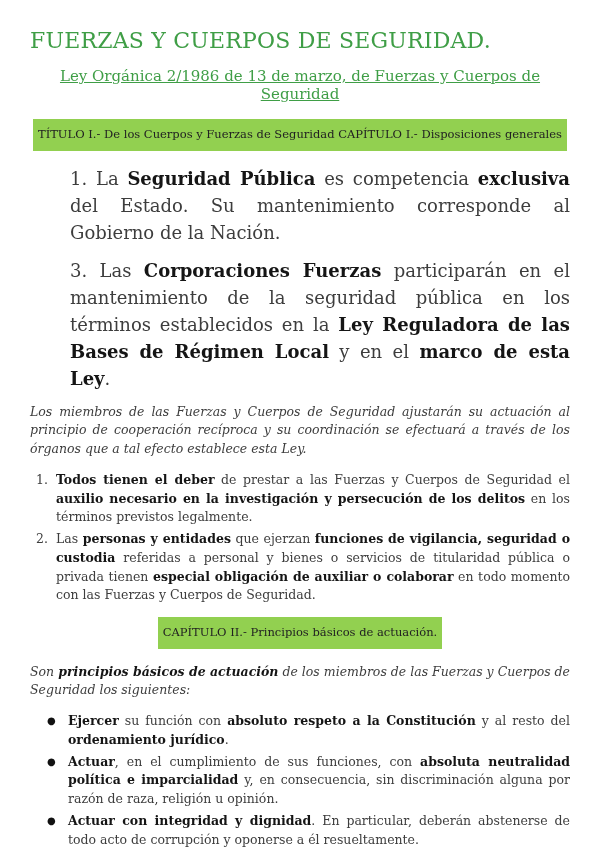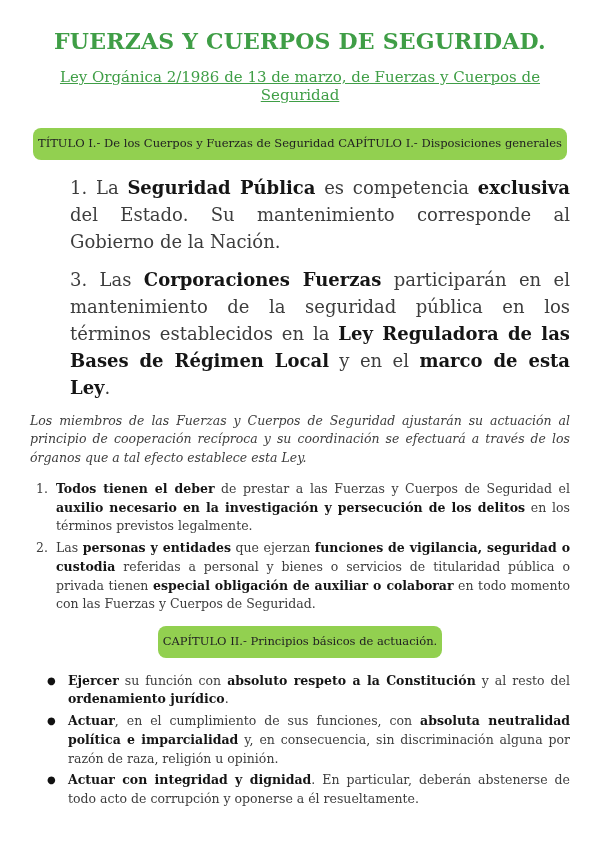--- a/index.html
+++ b/index.html
@@ -11,42 +11,41 @@
   html,body{margin:0;padding:0;background:#ffffff;}
   body{
     width:600px;height:848px;overflow:hidden;
     font-family:"DejaVu Serif","Liberation Serif",serif;
     color:var(--ink);
   }
   .page{box-sizing:border-box;width:600px;height:848px;padding:22px 30px;overflow:hidden;}
   b{color:var(--ink-bold);}
   .doc-title{
     margin:6px 0 14px 0;
-    text-align:center;
+    text-align:left;
     color:var(--green);
     font-size:22px;
-    font-weight:bold;
+    font-weight:normal;
     letter-spacing:0.2px;
   }
   .doc-subtitle{
     text-align:center;
     color:var(--green);
     font-size:15px;
     text-decoration:underline;
-    margin:0 0 24px 0;
+    margin:0 0 16px 0;
   }
   .hl-wrap{text-align:center;margin:0 0 14px 0;}
   .hl{
     display:inline-block;
     background:var(--highlight);
     color:#222222;
     font-size:11.5px;
     padding:8px 5px;
     line-height:1.35;
-    border-radius:8px;
   }
   p.body-par{
     margin:0 0 12px 0;
     font-size:12.5px;
     line-height:1.5;
     text-align:justify;
     font-style:italic;
   }
   p.article{
     margin:0 0 11px 40px;
@@ -119,20 +118,21 @@
     <li>
       <span class="num">2.</span>
       <span class="txt">Las <b>personas y entidades</b> que ejerzan <b>funciones de vigilancia, seguridad o custodia</b> referidas a personal y bienes o servicios de titularidad pública o privada tienen <b>especial obligación de auxiliar o colaborar</b> en todo momento con las Fuerzas y Cuerpos de Seguridad.</span>
     </li>
   </ol>
 
   <div class="hl-wrap">
     <span class="hl">CAPÍTULO II.- Principios básicos de actuación.</span>
   </div>
 
+  <p class="body-par">Son <b>principios básicos de actuación</b> de los miembros de las Fuerzas y Cuerpos de Seguridad los siguientes:</p>
 
 
   <ul class="principles">
     <li>
       <span class="bullet">●</span>
       <span><b>Ejercer</b> su función con <b>absoluto respeto a la Constitución</b> y al resto del <b>ordenamiento jurídico</b>.</span>
     </li>
     <li>
       <span class="bullet">●</span>
       <span><b>Actuar</b>, en el cumplimiento de sus funciones, con <b>absoluta neutralidad política e imparcialidad</b> y, en consecuencia, sin discriminación alguna por razón de raza, religión u opinión.</span>

